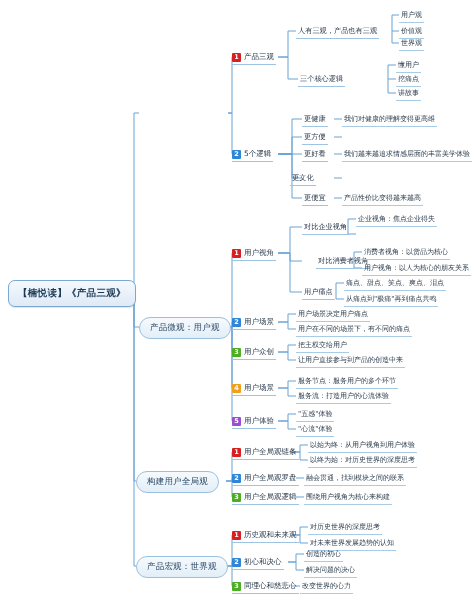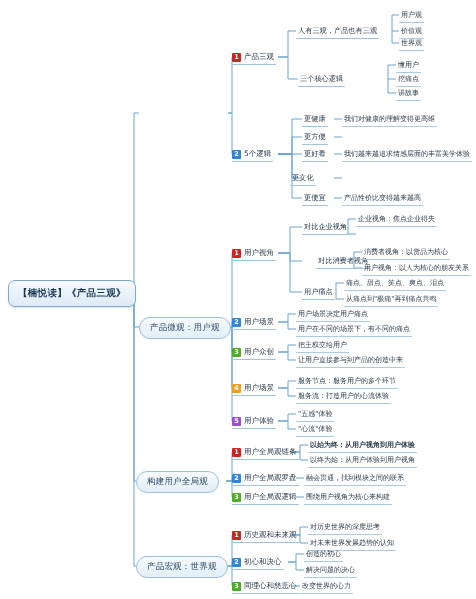--- a/index.html
+++ b/index.html
@@ -326,25 +326,25 @@
   </div>
 
   <div class="node lv1" style="left:136px; top:471px;">
     <span class="lbl">构建用户全局观</span>
   </div>
 
   <div class="node lv2" style="left:232px; top:445px;">
     <span class="badge b-red">1</span>
     <span class="lbl">用户全局观链条</span>
   </div>
-  <div class="node lv3" style="left:308px; top:438px;font-weight:bold;">
+  <div class="node lv3" style="left:308px; top:438px;">
     <span class="lbl">以始为终：从用户视角到用户体验</span>
   </div>
   <div class="node lv3" style="left:308px; top:453px;">
-    <span class="lbl">以终为始：从用户体验到用户视角</span>
+    <span class="lbl">以终为始：对历史世界的深度思考</span>
   </div>
 
   <div class="node lv2" style="left:232px; top:471px;">
     <span class="badge b-blue">2</span>
     <span class="lbl">用户全局观罗盘</span>
   </div>
   <div class="node lv3" style="left:304px; top:471px;">
     <span class="lbl">融会贯通，找到模块之间的联系</span>
   </div>
 

